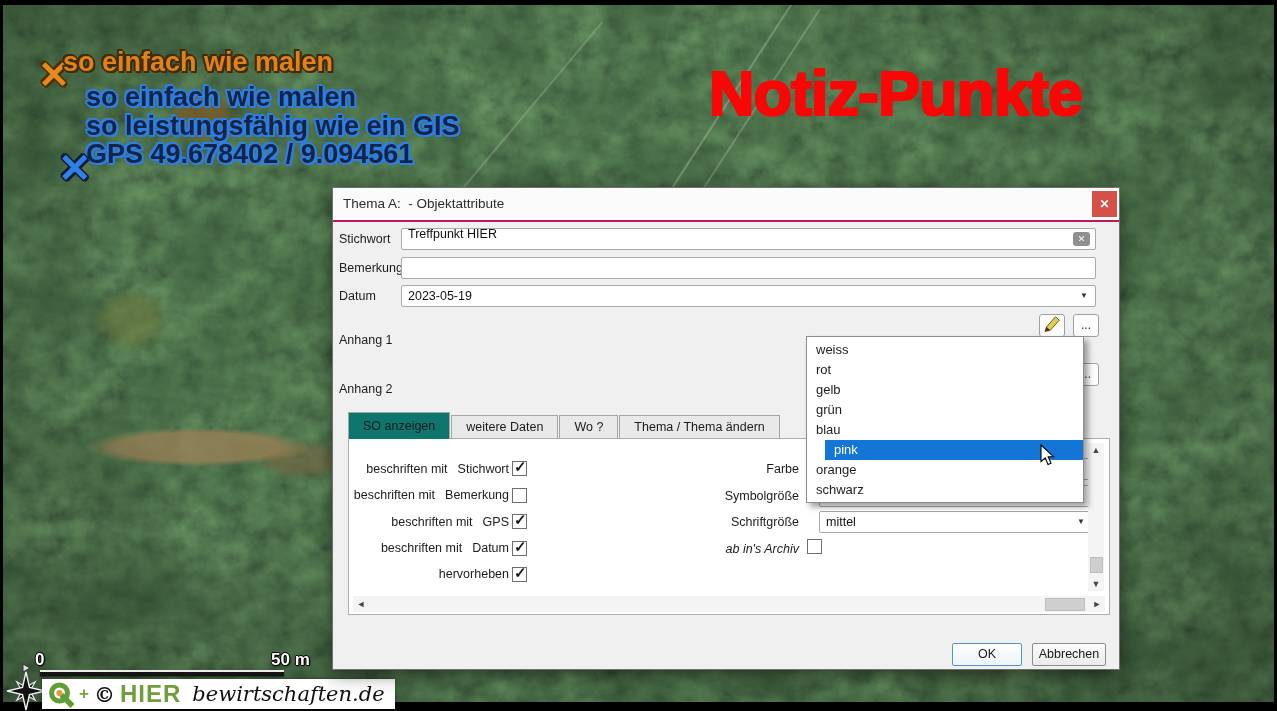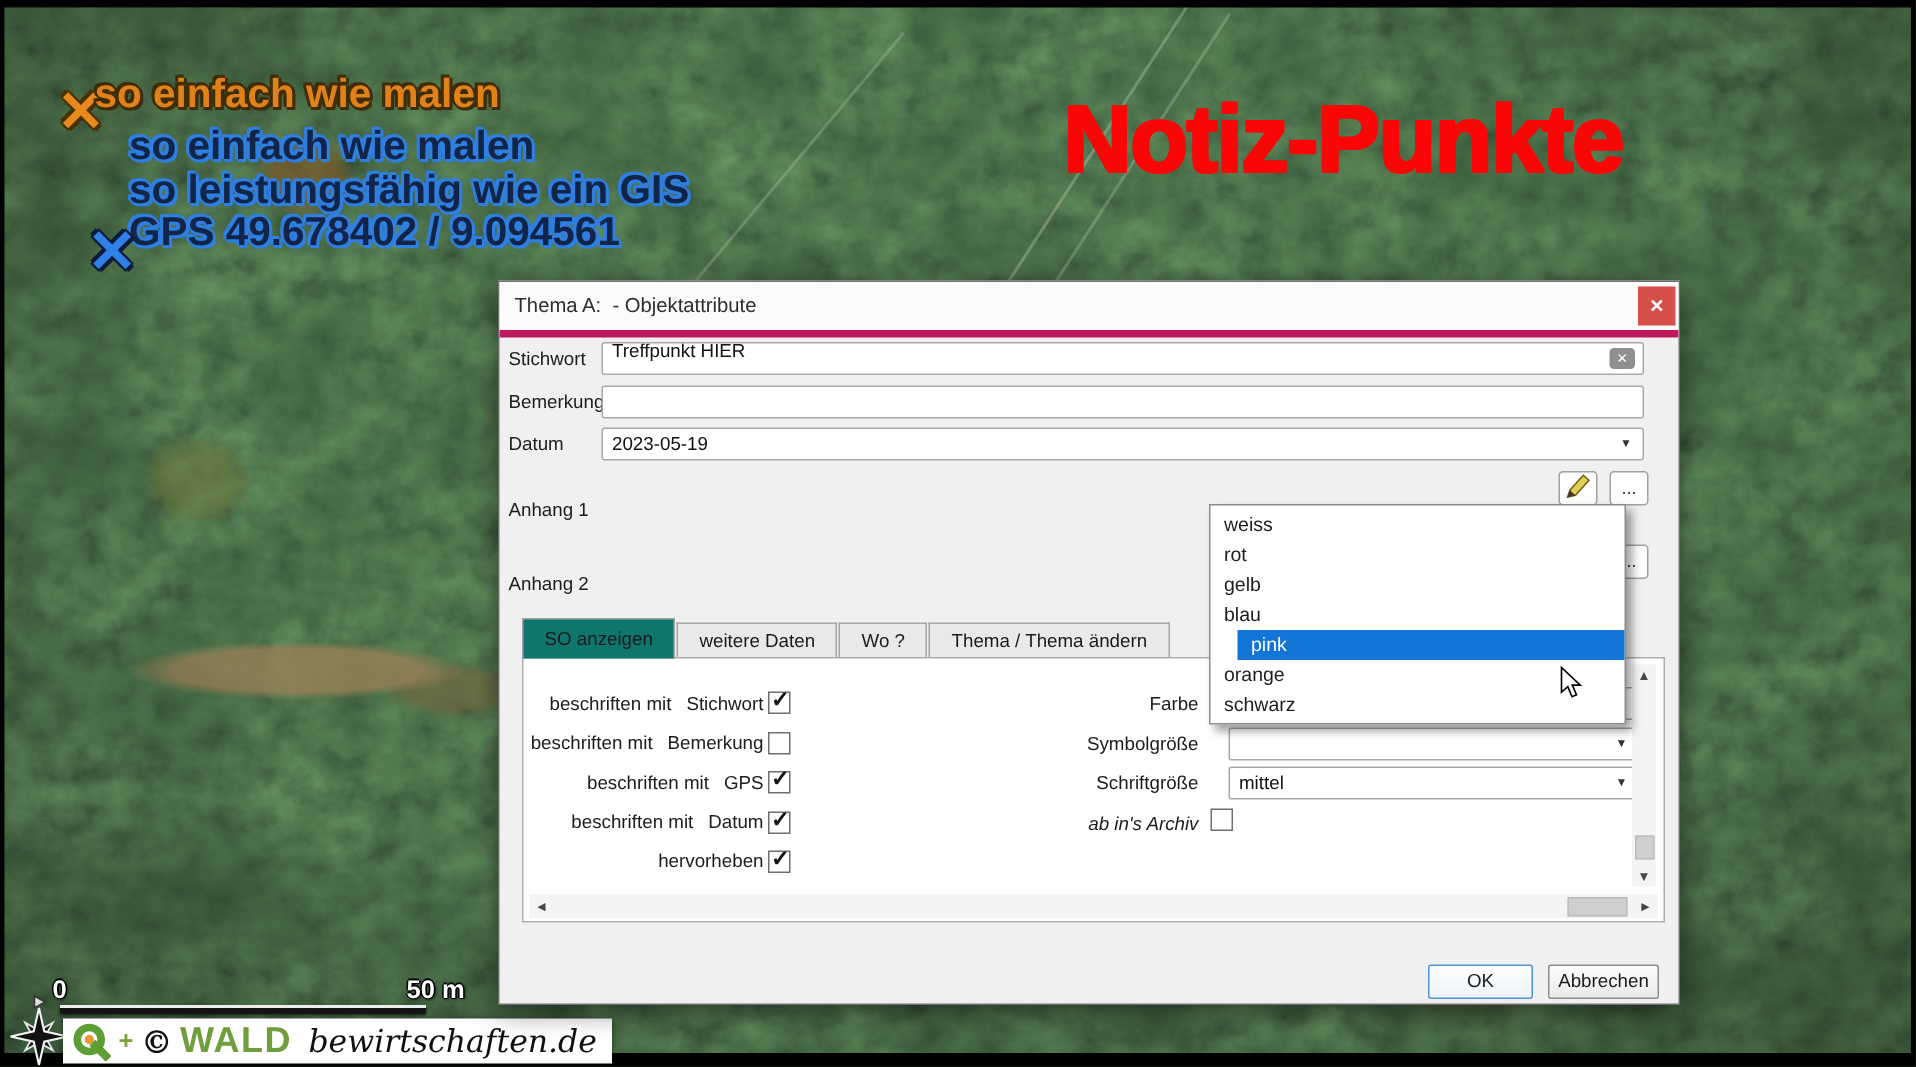--- a/index.html
+++ b/index.html
@@ -45,21 +45,21 @@
   .compass{position:absolute;left:3px;top:662px;}
   .logo-banner{position:absolute;left:42px;top:679px;height:30px;background:#fff;
      display:flex;align-items:center;gap:5px;padding:0 10px 0 5px;box-shadow:0 0 3px rgba(0,0,0,.4);}
   .logo-plus{color:#7aa33c;font-size:17px;font-weight:bold;}
   .logo-copy{color:#111;font-size:21px;font-weight:bold;font-family:"DejaVu Serif",serif;}
   .logo-wald{color:#6f9e3d;font-size:24px;font-weight:bold;letter-spacing:1px;}
   .logo-rest{color:#101010;font-size:21px;font-style:italic;font-family:"DejaVu Serif",serif;margin-left:6px;}
   
   .dialog{position:absolute;left:332px;top:187px;width:786px;height:481px;background:#f0f0f0;
      border:1px solid #707070;box-shadow:0 4px 18px rgba(0,0,0,.55);font-size:12.5px;color:#1c1c1c;}
-  .titlebar{position:absolute;left:0;top:0;right:0;height:32px;background:#fbfbfb;border-bottom:5px solid #be185d;}
+  .titlebar{position:absolute;left:0;top:0;right:0;height:32px;background:#fbfbfb;border-bottom:2px solid #be185d;}
   .title{position:absolute;left:10px;top:0;line-height:32px;font-size:13.5px;color:#2d2d2d;white-space:pre;}
   .close-btn{position:absolute;right:2px;top:3px;width:25px;height:26px;background:#d6504a;color:#fff;
      font-size:12px;font-weight:bold;text-align:center;line-height:26px;cursor:default;}
   .flabel{position:absolute;left:6px;height:22px;line-height:22px;}
   .txt{position:absolute;left:68px;width:695px;height:22px;box-sizing:border-box;background:#fff;
      border:1px solid #a9a9a9;border-radius:2px;font:12.5px "Liberation Sans",sans-serif;color:#111;
      padding:0 24px 10px 6px;outline:none;}
   .clear-ic{position:absolute;left:740px;width:17px;height:14px;background:#8f8f8f;border-radius:3px;
      color:#fff;font-size:9px;line-height:14px;text-align:center;}
   .combo{position:absolute;box-sizing:border-box;height:22px;background:#fff;border:1px solid #a9a9a9;
@@ -146,21 +146,21 @@
 </svg>
 
 <div class="logo-banner">
   <svg width="27" height="27" viewBox="0 0 27 27">
     <circle cx="12.5" cy="12" r="8" fill="none" stroke="#5f9e35" stroke-width="5"></circle>
     <circle cx="12.5" cy="12" r="3.1" fill="#e8983c"></circle>
     <path d="M16.5 16 L23.5 23" stroke="#5f9e35" stroke-width="5.5" stroke-linecap="square"></path>
   </svg>
   <span class="logo-plus">+</span>
   <span class="logo-copy">©</span>
-  <span class="logo-wald">WALD</span>
+  <span class="logo-wald">HIER</span>
   <span class="logo-rest">bewirtschaften.de</span>
 </div>
 
 <div class="dialog">
   <div class="titlebar">
     <span class="title">Thema A:  - Objektattribute</span>
     <div class="close-btn">✕</div>
   </div>
 
   <div class="flabel" style="top:40px;">Stichwort</div>
@@ -262,20 +262,21 @@
       <div class="sarrow" style="left:0;top:1px;">◄</div>
       <div class="sthumb" style="right:20px;top:2px;width:38px;height:11px;"></div>
       <div class="sarrow" style="right:0;top:1px;">►</div>
     </div>
   </div>
 
   <div class="droplist">
     <div class="opt">weiss</div>
     <div class="opt">rot</div>
     <div class="opt">gelb</div>
+    <div class="opt">grün</div>
     <div class="opt">blau</div>
     <div class="opt selected">pink</div>
     <div class="opt">orange</div>
     <div class="opt">schwarz</div>
   </div>
 
   <div class="btn btn-ok">OK</div>
   <div class="btn btn-cancel">Abbrechen</div>
 </div>
 

